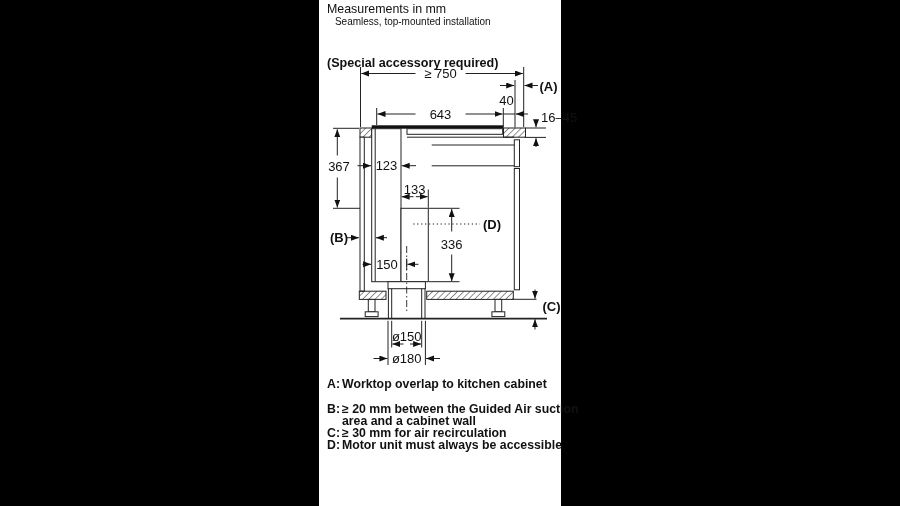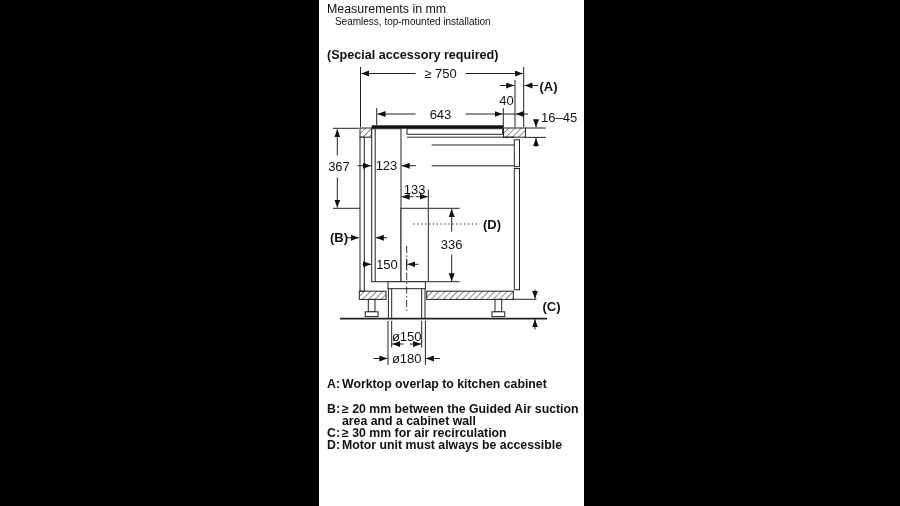--- a/index.html
+++ b/index.html
@@ -1,22 +1,22 @@
 <!DOCTYPE html>
 <html><head>
 <meta charset="utf-8">
 <style>
   html,body{margin:0;padding:0;background:#000;}
   .stage{position:relative;width:900px;height:506px;background:#000;overflow:hidden;
          font-family:"Liberation Sans", sans-serif;}
-  .panel{position:absolute;left:319px;top:0;width:265px;height:506px;background:#fff;color:#111;}
+  .panel{position:absolute;left:319px;top:0;width:242px;height:506px;background:#fff;color:#111;}
   .hdr{position:absolute;left:8px;top:3px;}
   .h1{font-size:12.4px;line-height:12.6px;white-space:nowrap;}
   .h2{font-size:10px;font-weight:normal;line-height:12.6px;white-space:nowrap;text-align:center;}
-  .h3{font-size:12.6px;font-weight:bold;margin-top:20px;white-space:nowrap;}
+  .h3{font-size:12.6px;font-weight:bold;margin-top:28px;white-space:nowrap;}
   svg.diagram{position:absolute;left:0;top:0;}
   svg.diagram text{font-family:"Liberation Sans", sans-serif;font-size:13px;fill:#111;}
   svg.diagram text.bold{font-weight:bold;}
   .legend{position:absolute;left:8px;top:379px;width:252px;font-size:12.3px;line-height:11.9px;}
   .lrow{display:flex;}
   .lrow .lt{font-weight:bold;width:15px;flex:none;}
   .lrow .tx{flex:1;font-weight:bold;}
   .mB{margin-top:13px;}
   .m0{margin-top:0;}
 </style>

